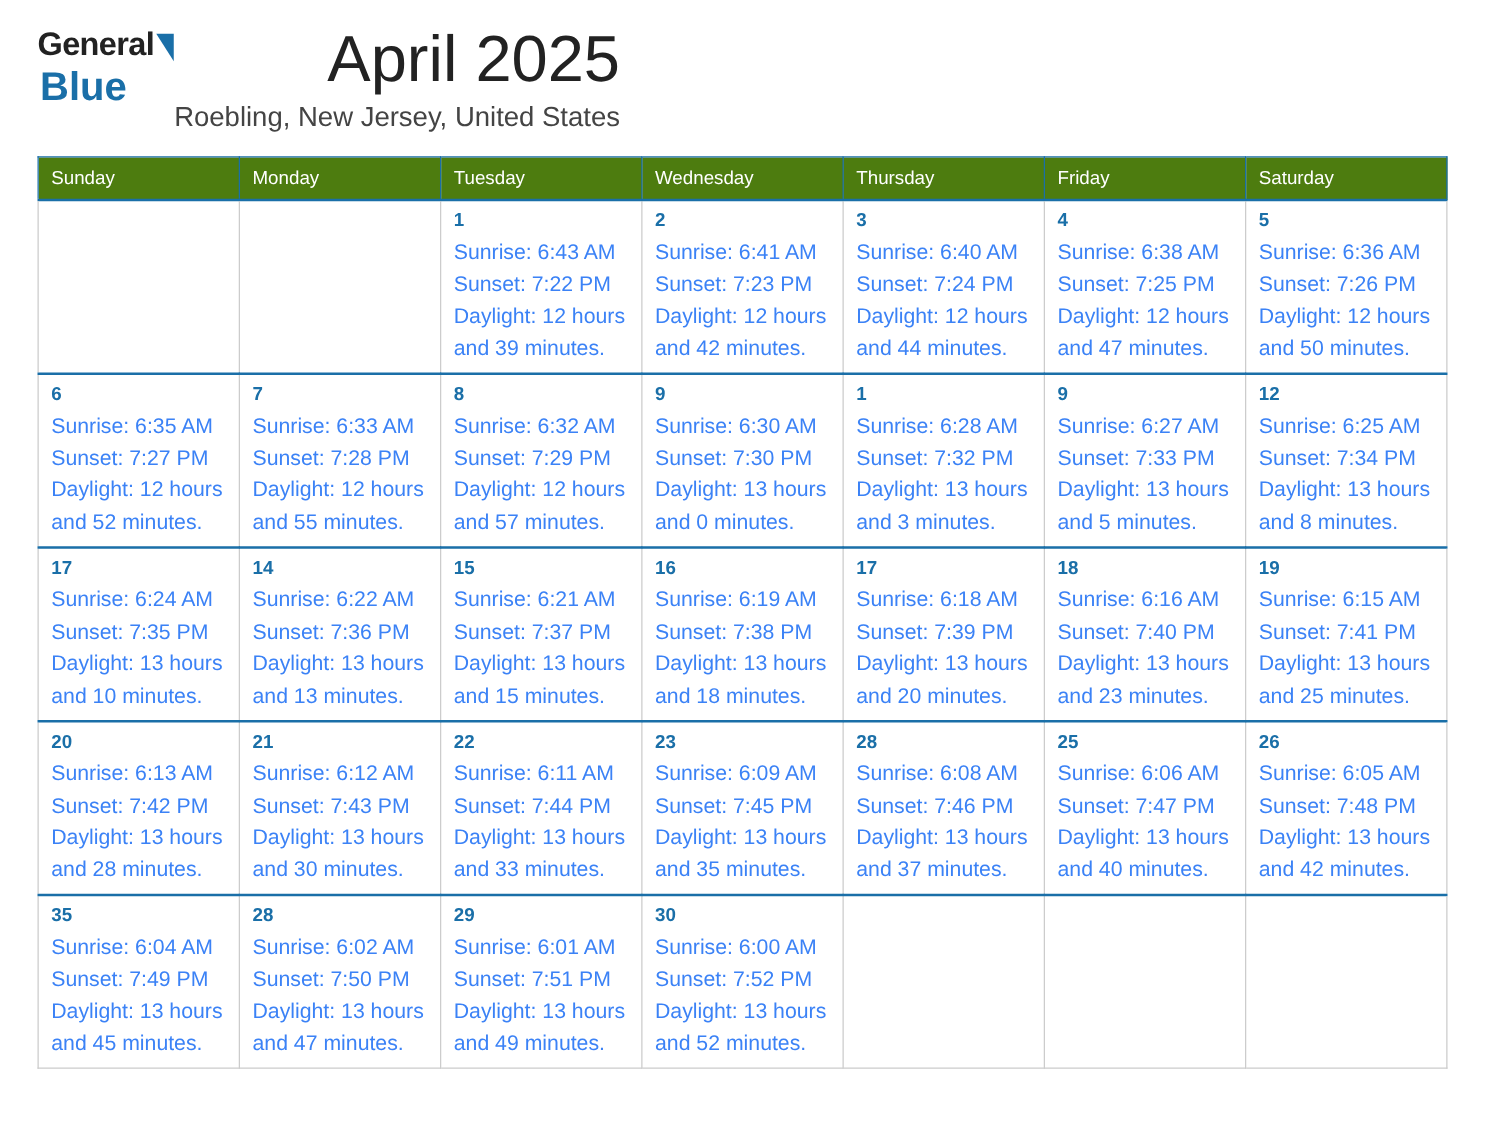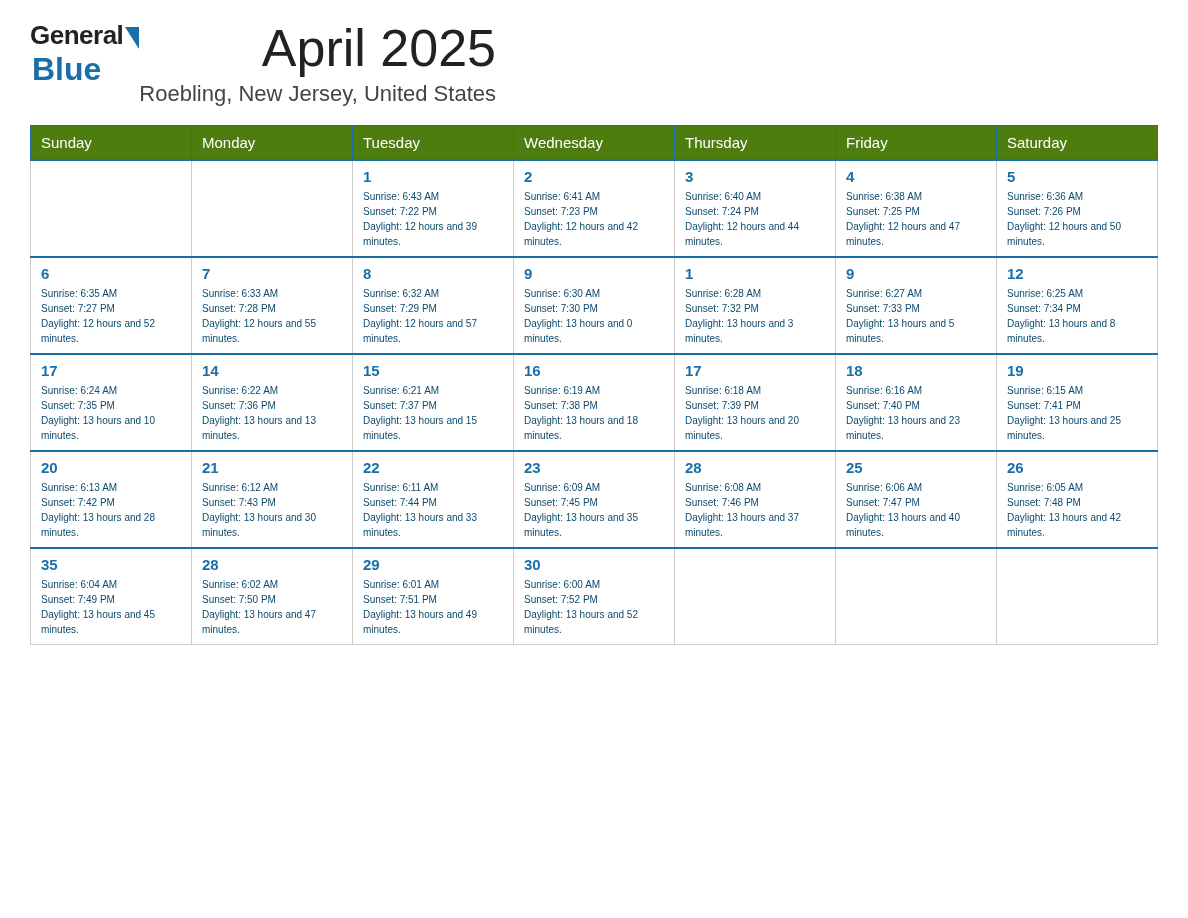--- a/index.html
+++ b/index.html
@@ -84,22 +84,22 @@
       color: #222;
     }
     .day-num {
       font-size: 15px;
       font-weight: bold;
       color: #1a6fa8;
       display: block;
       margin-bottom: 4px;
     }
     .day-info {
-      color: #0c4a6e;
-      font-size: 10px;
+      color: #3b82f6;
+      font-size: 17px;
       line-height: 1.5;
     }
     .empty-cell {
       background: #fff;
     }
     .calendar tr {
       border-bottom: 2px solid #1a6fa8;
     }
     .calendar tbody tr:last-child {
       border-bottom: none;

